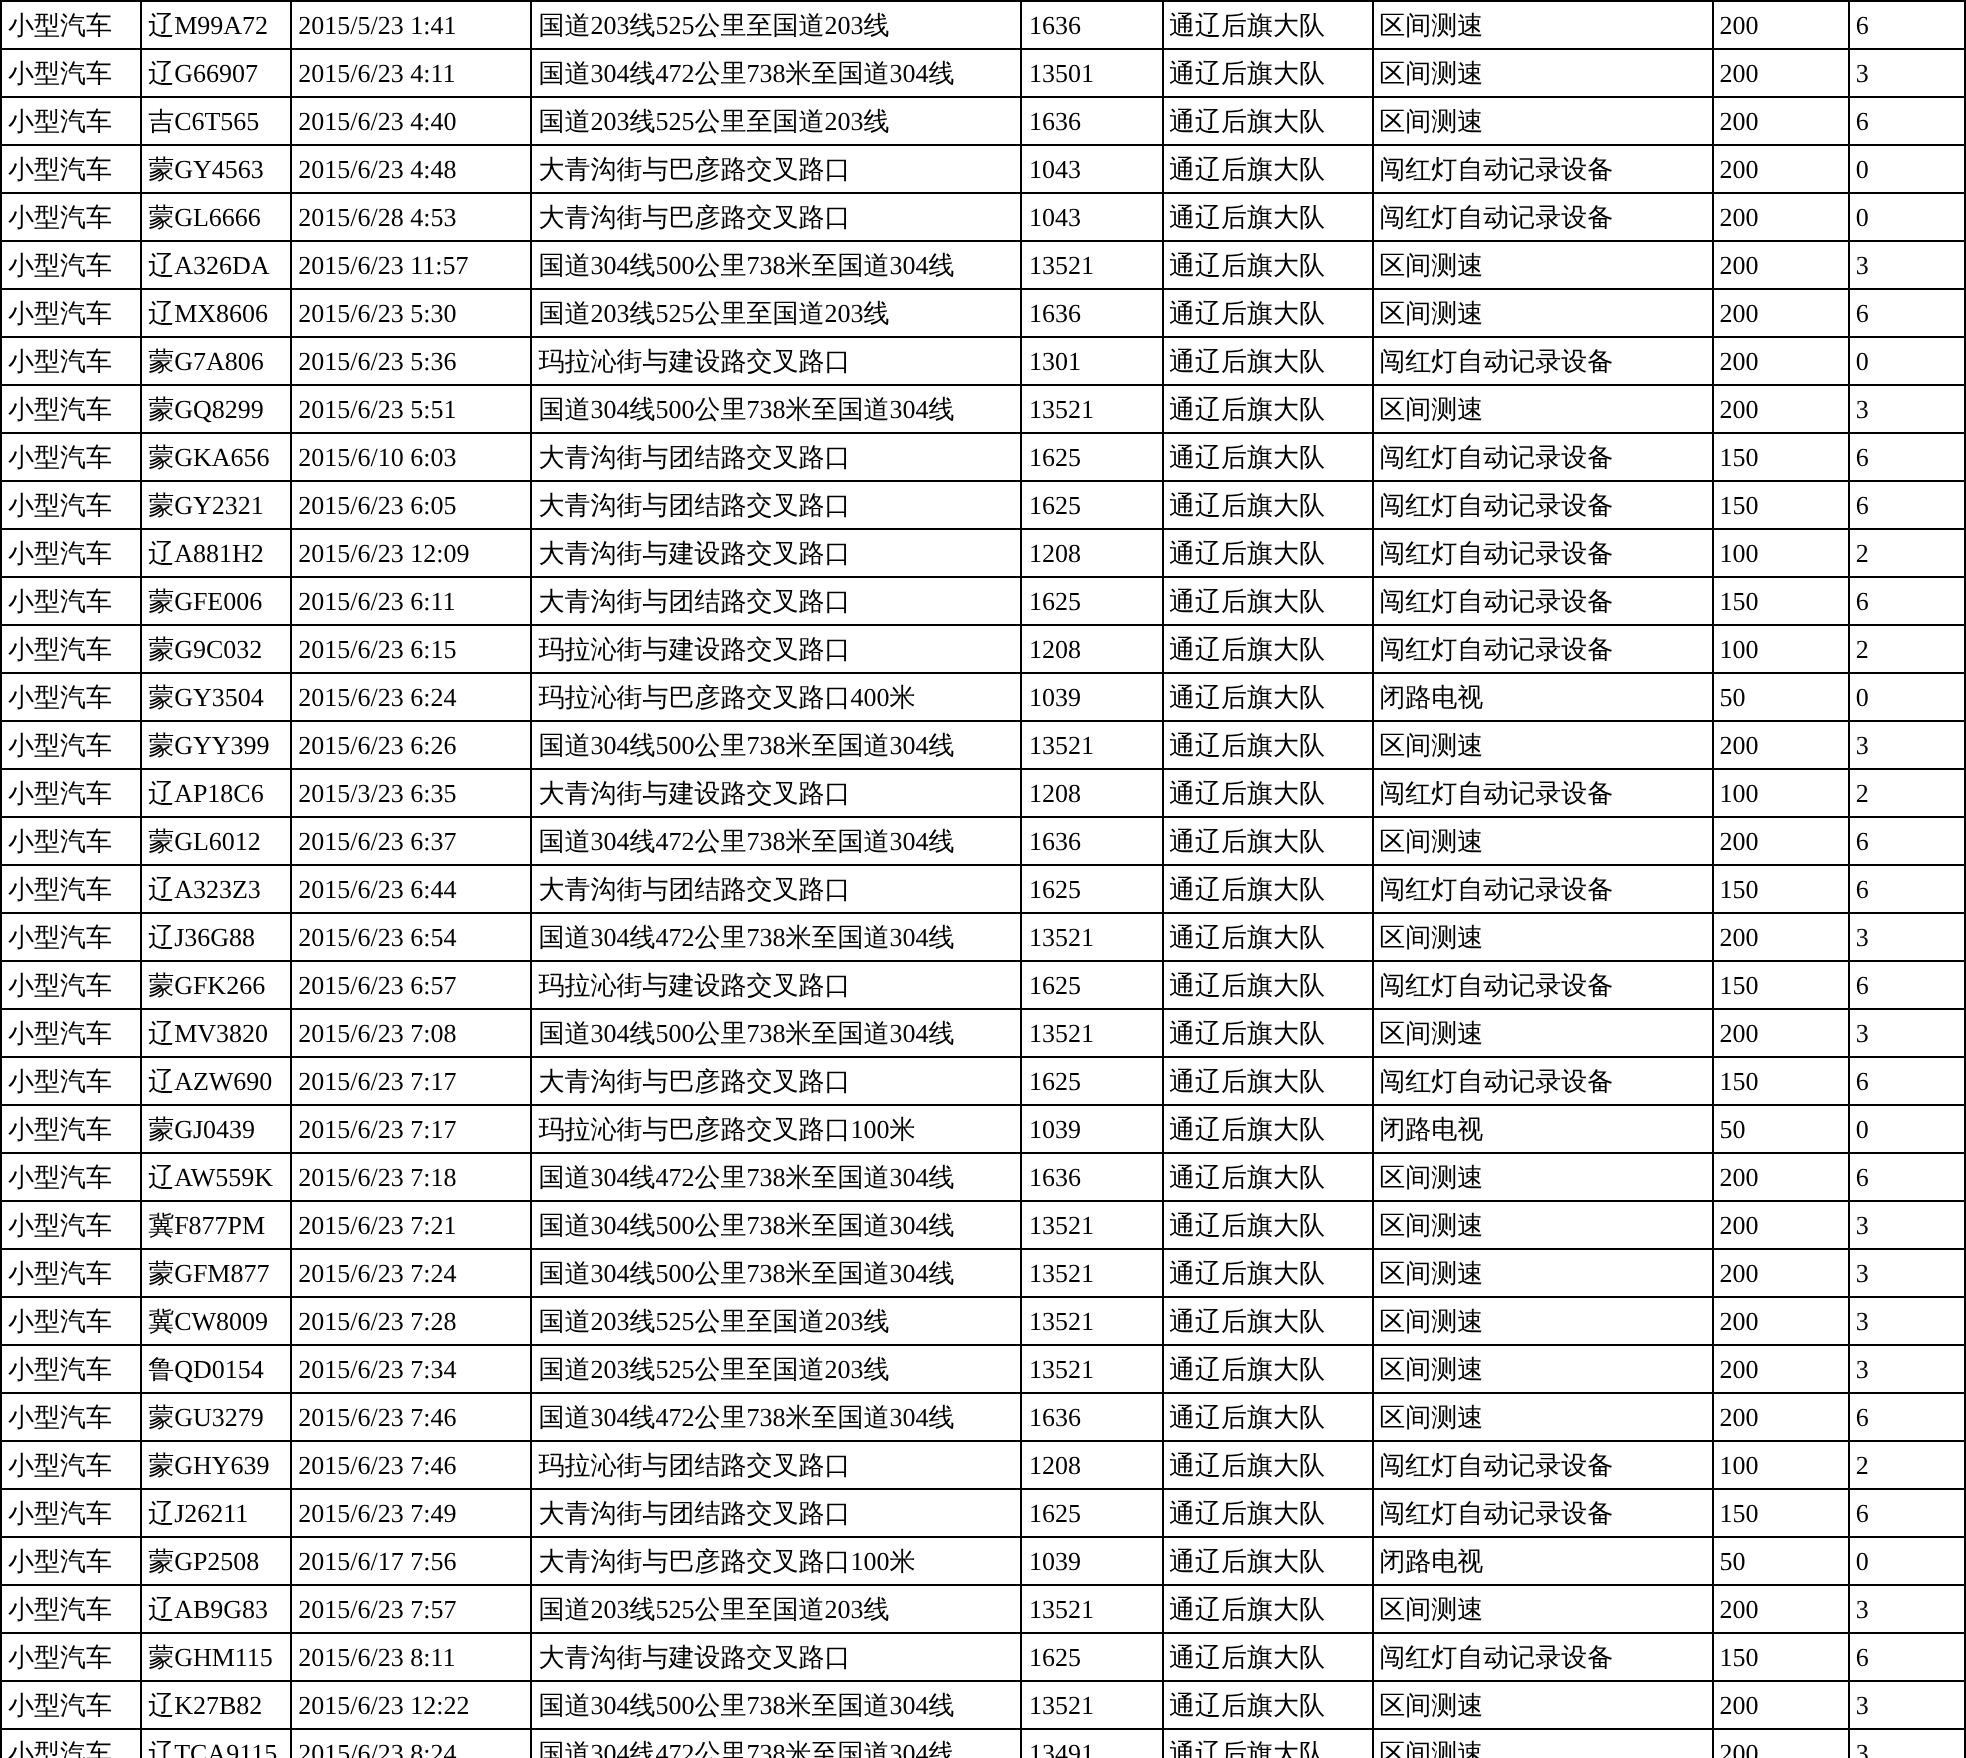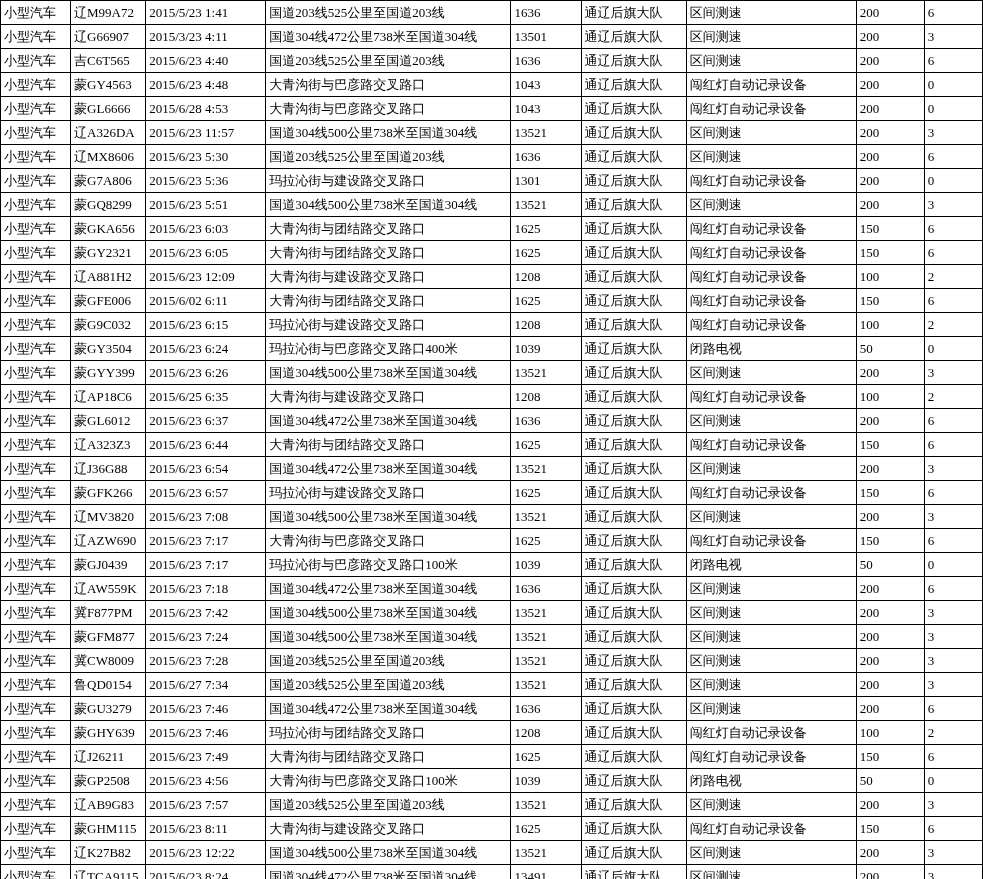--- a/index.html
+++ b/index.html
@@ -77,21 +77,21 @@
         <td class="location">国道203线525公里至国道203线</td>
         <td class="num">1636</td>
         <td class="unit">通辽后旗大队</td>
         <td class="device">区间测速</td>
         <td class="num">200</td>
         <td class="num">6</td>
       </tr>
       <tr>
         <td class="vtype">小型汽车</td>
         <td class="plate">辽G66907</td>
-        <td class="datetime">2015/3/23 4:11</td>
+        <td class="datetime">2015/6/23 4:11</td>
         <td class="location">国道304线472公里738米至国道304线</td>
         <td class="num">13501</td>
         <td class="unit">通辽后旗大队</td>
         <td class="device">区间测速</td>
         <td class="num">200</td>
         <td class="num">3</td>
       </tr>
       <tr>
         <td class="vtype">小型汽车</td>
         <td class="plate">吉C6T565</td>
@@ -165,21 +165,21 @@
         <td class="location">国道304线500公里738米至国道304线</td>
         <td class="num">13521</td>
         <td class="unit">通辽后旗大队</td>
         <td class="device">区间测速</td>
         <td class="num">200</td>
         <td class="num">3</td>
       </tr>
       <tr>
         <td class="vtype">小型汽车</td>
         <td class="plate">蒙GKA656</td>
-        <td class="datetime">2015/6/23 6:03</td>
+        <td class="datetime">2015/6/10 6:03</td>
         <td class="location">大青沟街与团结路交叉路口</td>
         <td class="num">1625</td>
         <td class="unit">通辽后旗大队</td>
         <td class="device">闯红灯自动记录设备</td>
         <td class="num">150</td>
         <td class="num">6</td>
       </tr>
       <tr>
         <td class="vtype">小型汽车</td>
         <td class="plate">蒙GY2321</td>
@@ -198,21 +198,21 @@
         <td class="location">大青沟街与建设路交叉路口</td>
         <td class="num">1208</td>
         <td class="unit">通辽后旗大队</td>
         <td class="device">闯红灯自动记录设备</td>
         <td class="num">100</td>
         <td class="num">2</td>
       </tr>
       <tr>
         <td class="vtype">小型汽车</td>
         <td class="plate">蒙GFE006</td>
-        <td class="datetime">2015/6/02 6:11</td>
+        <td class="datetime">2015/6/23 6:11</td>
         <td class="location">大青沟街与团结路交叉路口</td>
         <td class="num">1625</td>
         <td class="unit">通辽后旗大队</td>
         <td class="device">闯红灯自动记录设备</td>
         <td class="num">150</td>
         <td class="num">6</td>
       </tr>
       <tr>
         <td class="vtype">小型汽车</td>
         <td class="plate">蒙G9C032</td>
@@ -242,21 +242,21 @@
         <td class="location">国道304线500公里738米至国道304线</td>
         <td class="num">13521</td>
         <td class="unit">通辽后旗大队</td>
         <td class="device">区间测速</td>
         <td class="num">200</td>
         <td class="num">3</td>
       </tr>
       <tr>
         <td class="vtype">小型汽车</td>
         <td class="plate">辽AP18C6</td>
-        <td class="datetime">2015/6/25 6:35</td>
+        <td class="datetime">2015/3/23 6:35</td>
         <td class="location">大青沟街与建设路交叉路口</td>
         <td class="num">1208</td>
         <td class="unit">通辽后旗大队</td>
         <td class="device">闯红灯自动记录设备</td>
         <td class="num">100</td>
         <td class="num">2</td>
       </tr>
       <tr>
         <td class="vtype">小型汽车</td>
         <td class="plate">蒙GL6012</td>
@@ -341,21 +341,21 @@
         <td class="location">国道304线472公里738米至国道304线</td>
         <td class="num">1636</td>
         <td class="unit">通辽后旗大队</td>
         <td class="device">区间测速</td>
         <td class="num">200</td>
         <td class="num">6</td>
       </tr>
       <tr>
         <td class="vtype">小型汽车</td>
         <td class="plate">冀F877PM</td>
-        <td class="datetime">2015/6/23 7:42</td>
+        <td class="datetime">2015/6/23 7:21</td>
         <td class="location">国道304线500公里738米至国道304线</td>
         <td class="num">13521</td>
         <td class="unit">通辽后旗大队</td>
         <td class="device">区间测速</td>
         <td class="num">200</td>
         <td class="num">3</td>
       </tr>
       <tr>
         <td class="vtype">小型汽车</td>
         <td class="plate">蒙GFM877</td>
@@ -374,21 +374,21 @@
         <td class="location">国道203线525公里至国道203线</td>
         <td class="num">13521</td>
         <td class="unit">通辽后旗大队</td>
         <td class="device">区间测速</td>
         <td class="num">200</td>
         <td class="num">3</td>
       </tr>
       <tr>
         <td class="vtype">小型汽车</td>
         <td class="plate">鲁QD0154</td>
-        <td class="datetime">2015/6/27 7:34</td>
+        <td class="datetime">2015/6/23 7:34</td>
         <td class="location">国道203线525公里至国道203线</td>
         <td class="num">13521</td>
         <td class="unit">通辽后旗大队</td>
         <td class="device">区间测速</td>
         <td class="num">200</td>
         <td class="num">3</td>
       </tr>
       <tr>
         <td class="vtype">小型汽车</td>
         <td class="plate">蒙GU3279</td>
@@ -418,21 +418,21 @@
         <td class="location">大青沟街与团结路交叉路口</td>
         <td class="num">1625</td>
         <td class="unit">通辽后旗大队</td>
         <td class="device">闯红灯自动记录设备</td>
         <td class="num">150</td>
         <td class="num">6</td>
       </tr>
       <tr>
         <td class="vtype">小型汽车</td>
         <td class="plate">蒙GP2508</td>
-        <td class="datetime">2015/6/23 4:56</td>
+        <td class="datetime">2015/6/17 7:56</td>
         <td class="location">大青沟街与巴彦路交叉路口100米</td>
         <td class="num">1039</td>
         <td class="unit">通辽后旗大队</td>
         <td class="device">闭路电视</td>
         <td class="num">50</td>
         <td class="num">0</td>
       </tr>
       <tr>
         <td class="vtype">小型汽车</td>
         <td class="plate">辽AB9G83</td>

